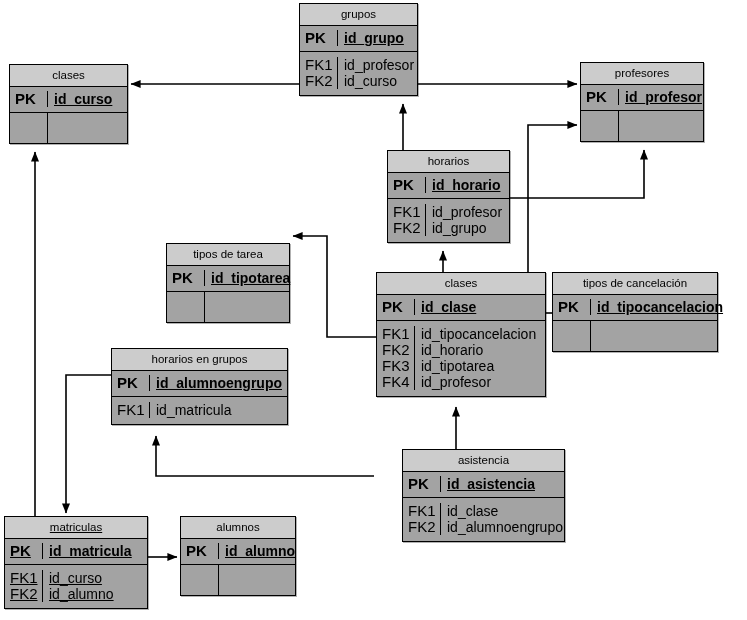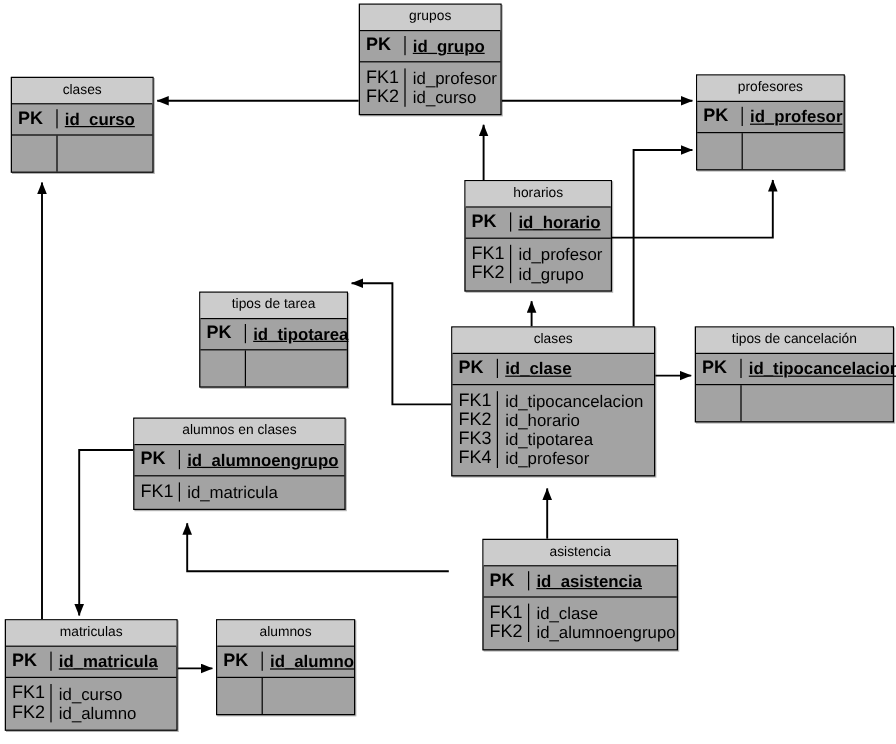--- a/index.html
+++ b/index.html
@@ -213,38 +213,38 @@
       </div>
       <div class="ent-col-field">
         <div class="row">id_tipocancelacion</div>
         <div class="row">id_horario</div>
         <div class="row">id_tipotarea</div>
         <div class="row">id_profesor</div>
       </div>
     </div>
   </div>
 
-  <div class="entity" style="left:579px;top:272px;width:166px;">
+  <div class="entity" style="left:552px;top:272px;width:166px;">
     <div class="ent-title">tipos de cancelación</div>
     <div class="ent-section pk-sec">
       <div class="ent-col-key">
         <div class="row">PK</div>
       </div>
       <div class="ent-col-field">
         <div class="row">id_tipocancelacion</div>
       </div>
     </div>
     <div class="ent-section empty-sec">
       <div class="ent-col-key"></div>
       <div class="ent-col-field"></div>
     </div>
   </div>
 
   <div class="entity" style="left:111px;top:348px;width:177px;">
-    <div class="ent-title">alumnos en clases</div>
+    <div class="ent-title">horarios en grupos</div>
     <div class="ent-section pk-sec">
       <div class="ent-col-key">
         <div class="row">PK</div>
       </div>
       <div class="ent-col-field">
         <div class="row">id_alumnoengrupo</div>
       </div>
     </div>
     <div class="ent-section attr-sec">
       <div class="ent-col-key">
@@ -271,21 +271,21 @@
         <div class="row">FK1</div>
         <div class="row">FK2</div>
       </div>
       <div class="ent-col-field">
         <div class="row">id_clase</div>
         <div class="row">id_alumnoengrupo</div>
       </div>
     </div>
   </div>
 
-  <div class="entity" style="left:4px;top:516px;width:144px;">
+  <div class="entity" style="left:4px;top:516px;width:144px;text-decoration:underline;">
     <div class="ent-title">matriculas</div>
     <div class="ent-section pk-sec">
       <div class="ent-col-key">
         <div class="row">PK</div>
       </div>
       <div class="ent-col-field">
         <div class="row">id_matricula</div>
       </div>
     </div>
     <div class="ent-section attr-sec">

